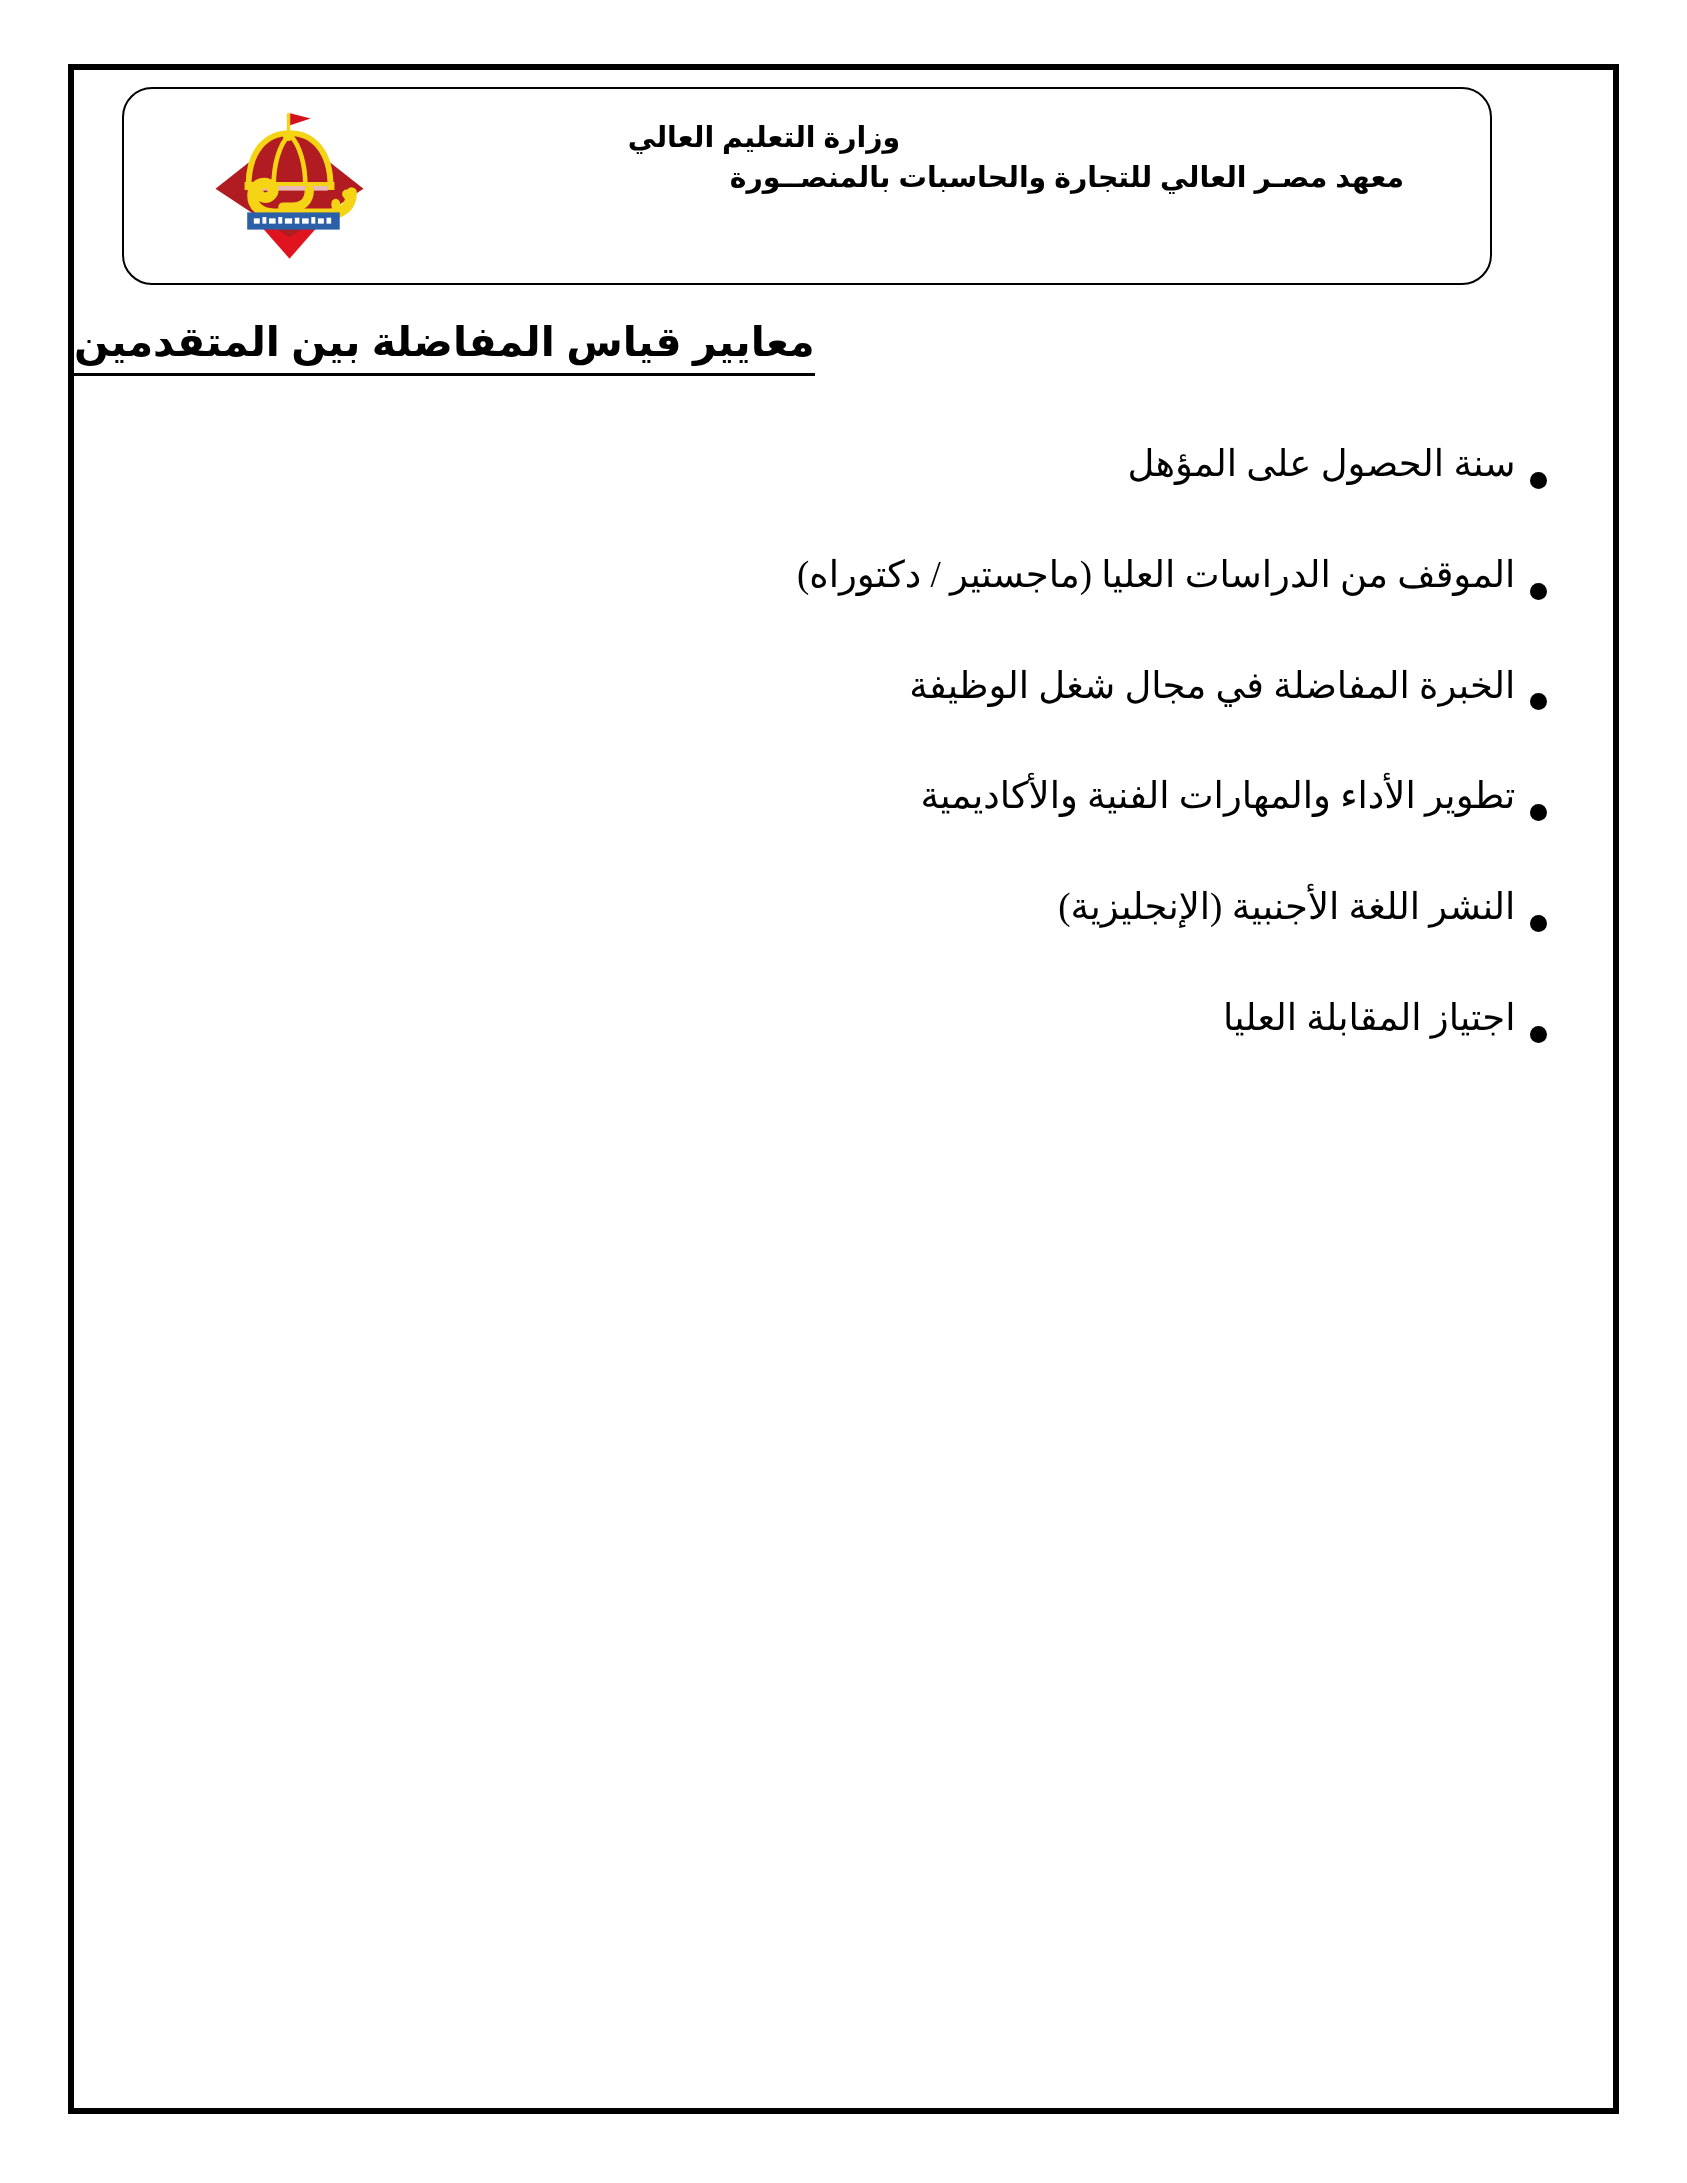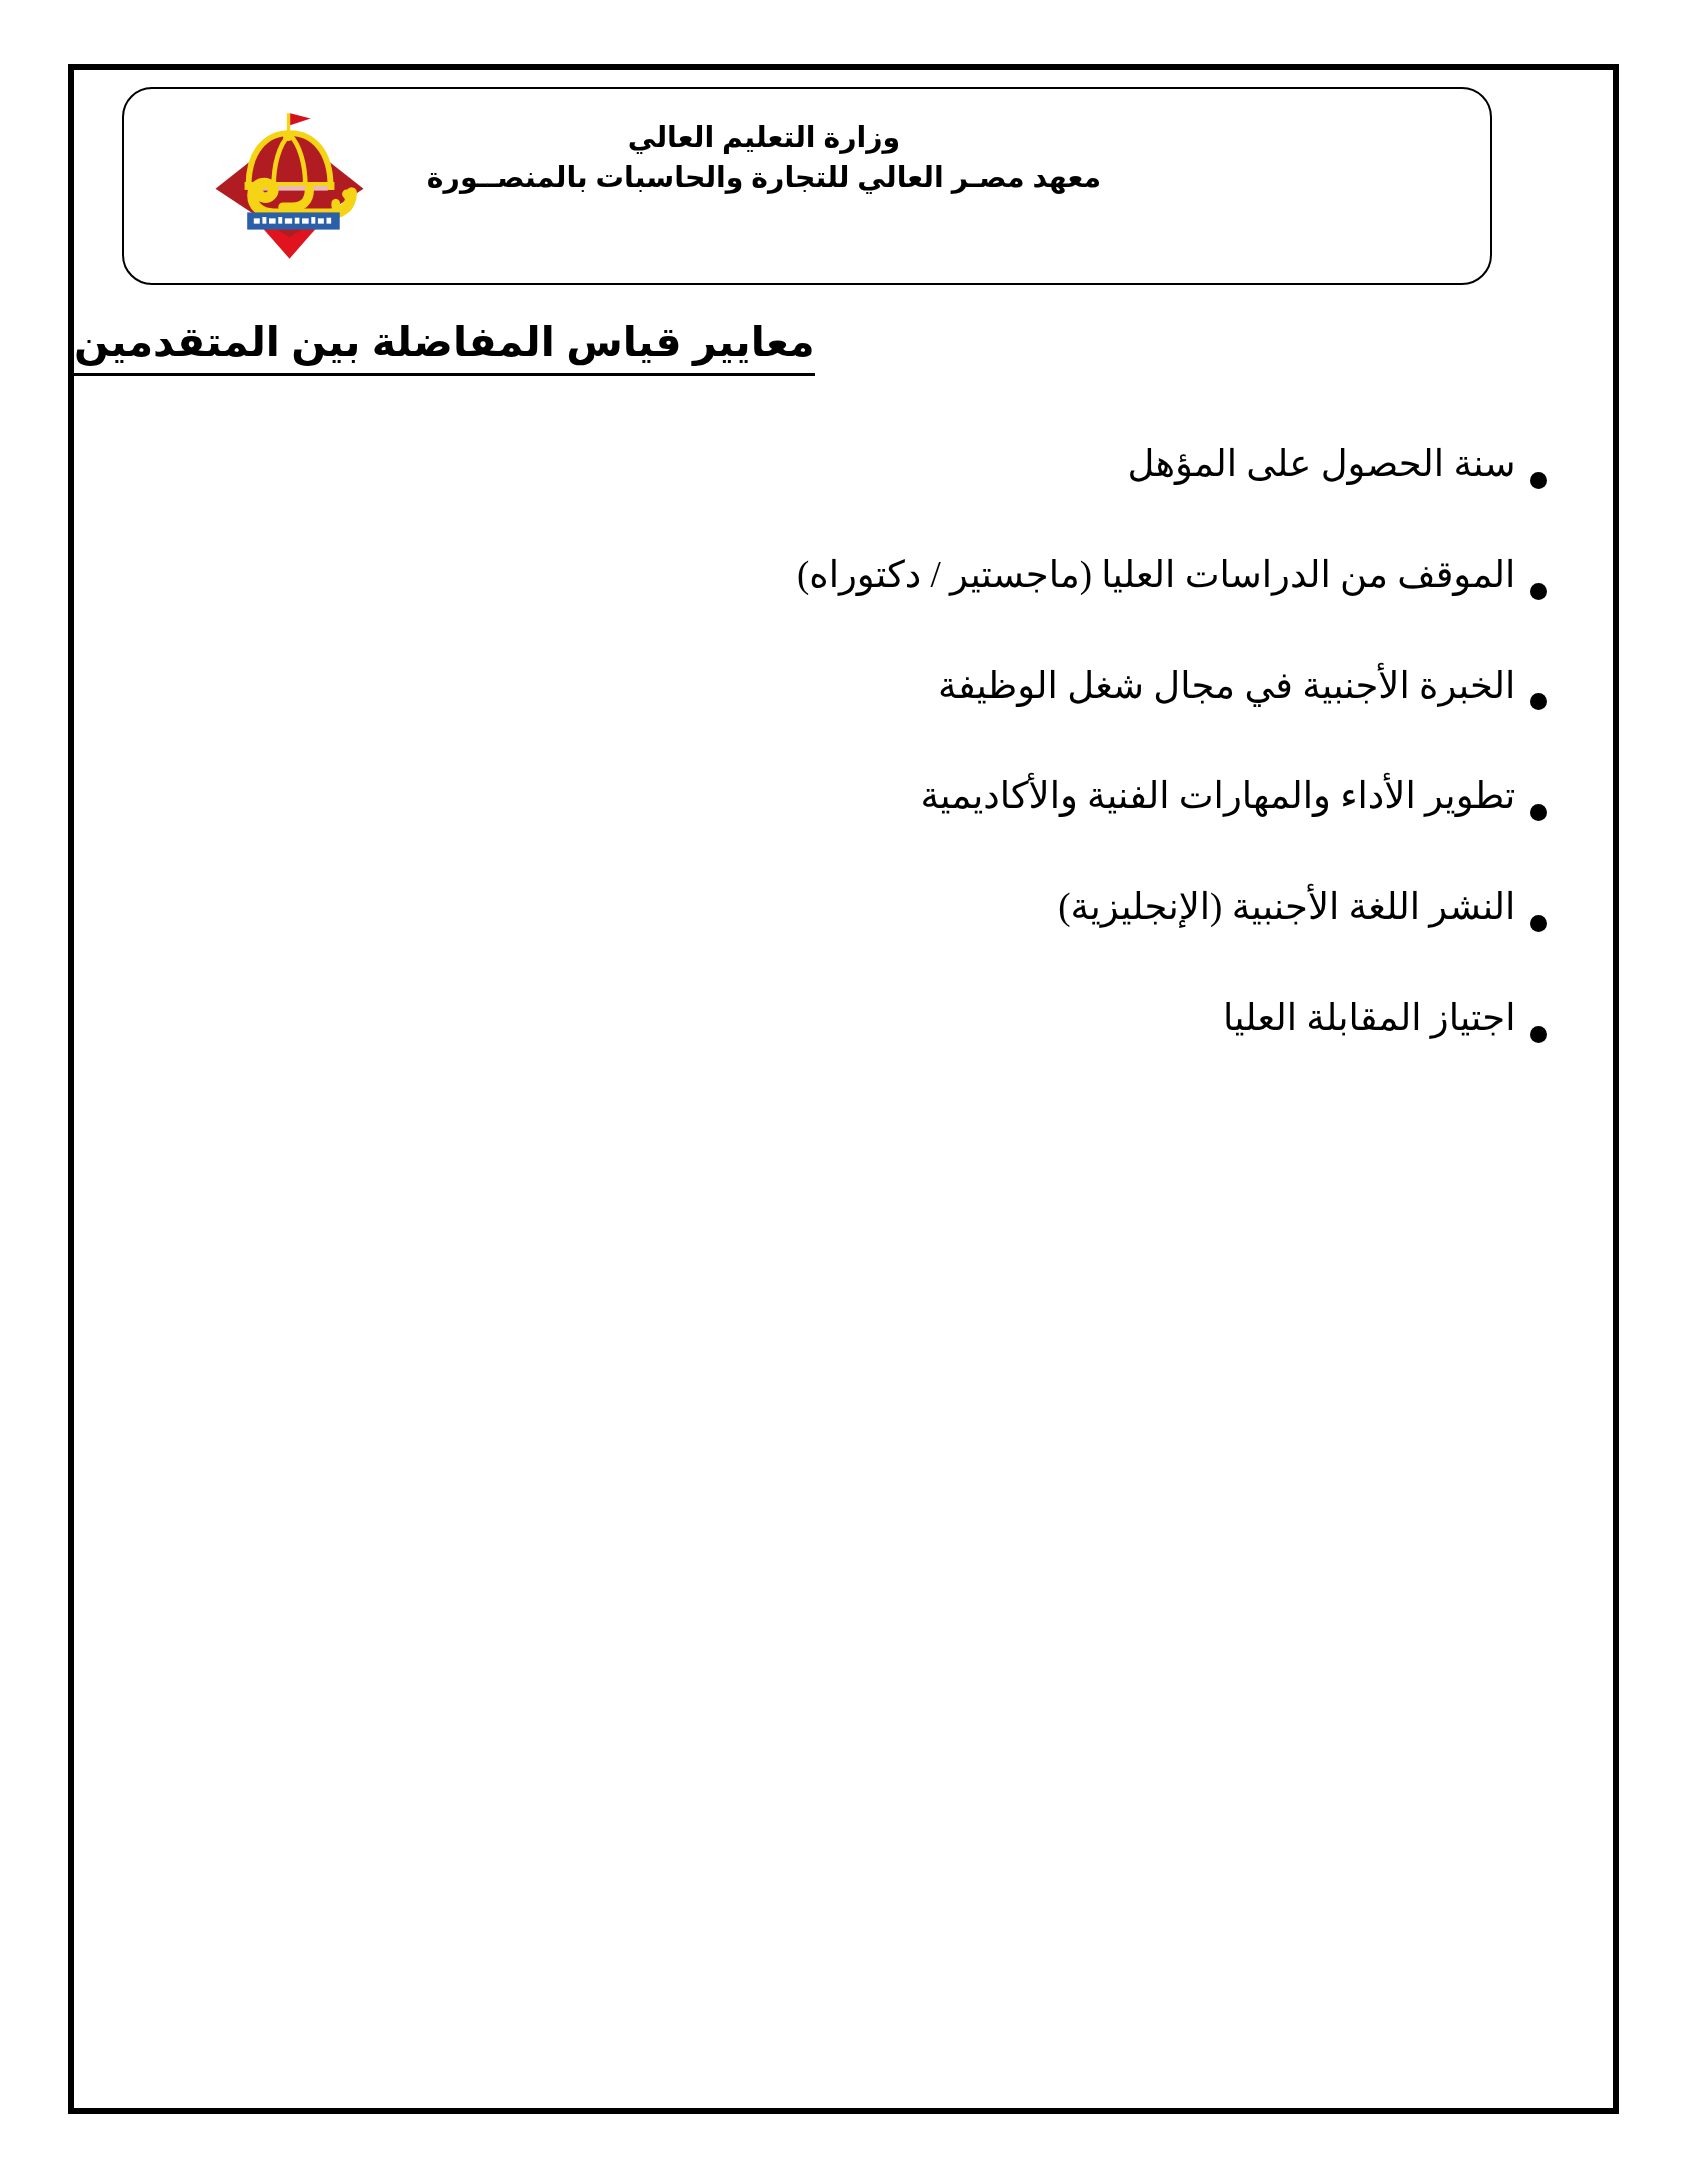--- a/index.html
+++ b/index.html
@@ -83,20 +83,21 @@
     color: #000000;
     padding-right: 86px;
   }
   .header-line-2 {
     font-family: "Liberation Sans", "DejaVu Sans", sans-serif;
     font-weight: bold;
     font-size: 28.4px;
     line-height: 1.42;
     color: #000000;
     padding-right: 86px;
+    text-align: right;
   }
 
   
   .doc-title-wrap {
     position: absolute;
     left: 0;
     right: 0;
     top: 245px;
     text-align: left;
     direction: rtl;
@@ -219,21 +220,21 @@
       </li>
 
       <li class="criteria-item">
         <span class="bullet"></span>
         <span class="criteria-text">الموقف من الدراسات العليا (ماجستير / دكتوراه)</span>
       </li>
 
 
       <li class="criteria-item">
         <span class="bullet"></span>
-        <span class="criteria-text">الخبرة الأجنبية في مجال شغل الوظيفة</span>
+        <span class="criteria-text">الخبرة المفاضلة في مجال شغل الوظيفة</span>
       </li>
 
       <li class="criteria-item">
         <span class="bullet"></span>
         <span class="criteria-text">تطوير الأداء والمهارات الفنية والأكاديمية</span>
       </li>
 
       <li class="criteria-item">
         <span class="bullet"></span>
         <span class="criteria-text">النشر اللغة الأجنبية (الإنجليزية)</span>

